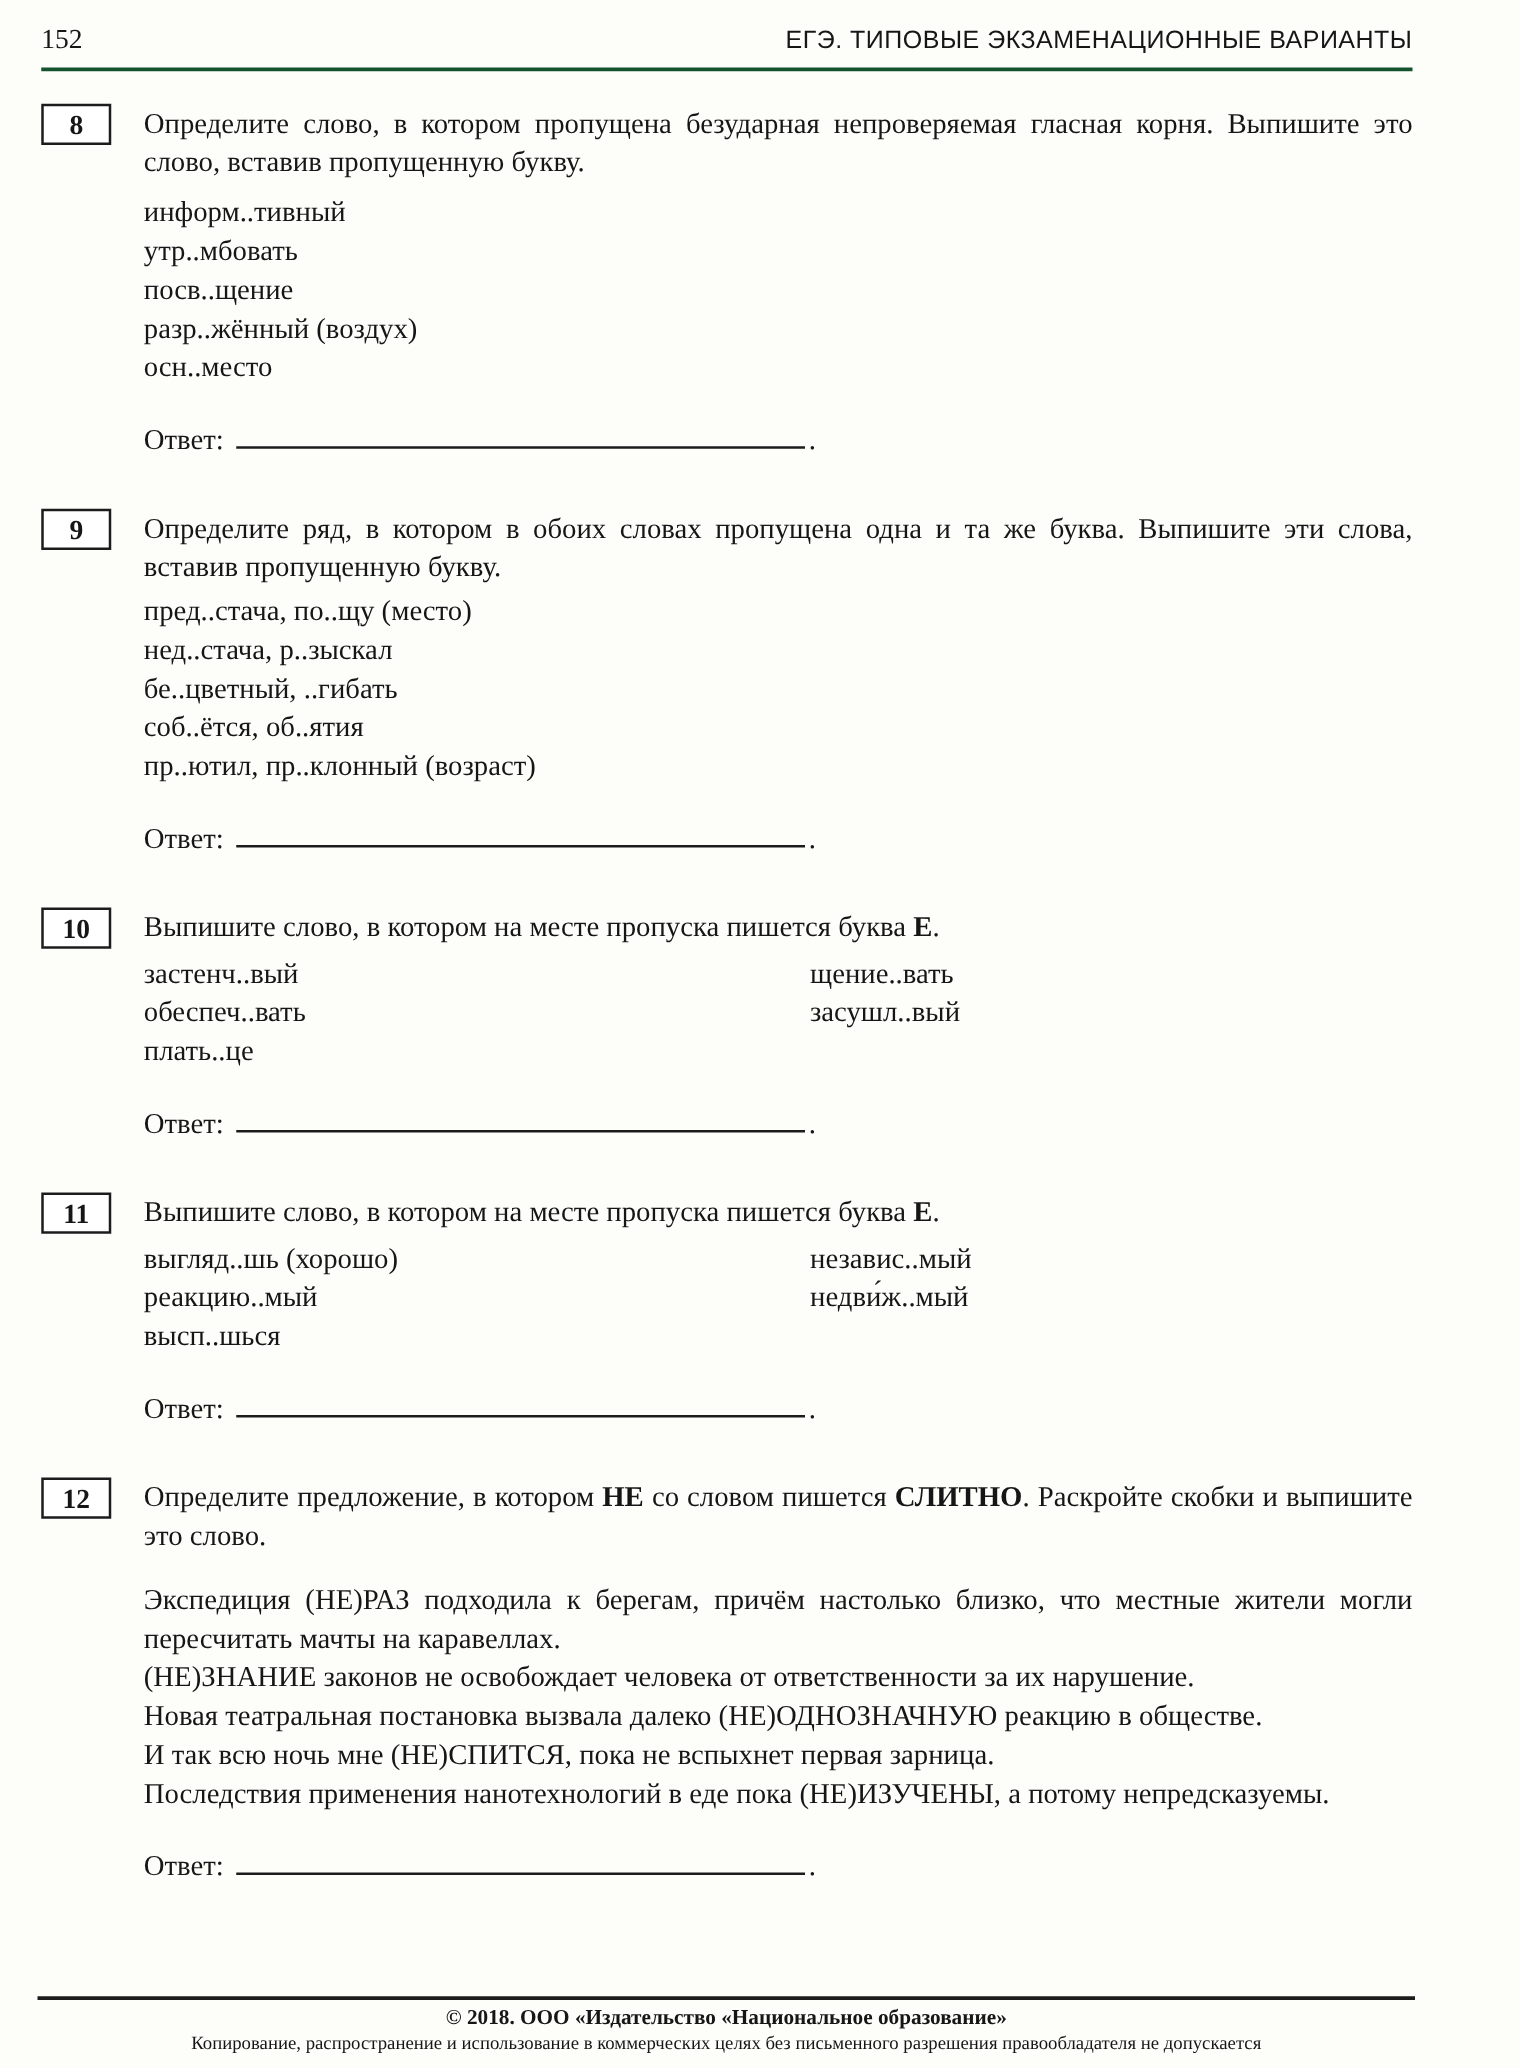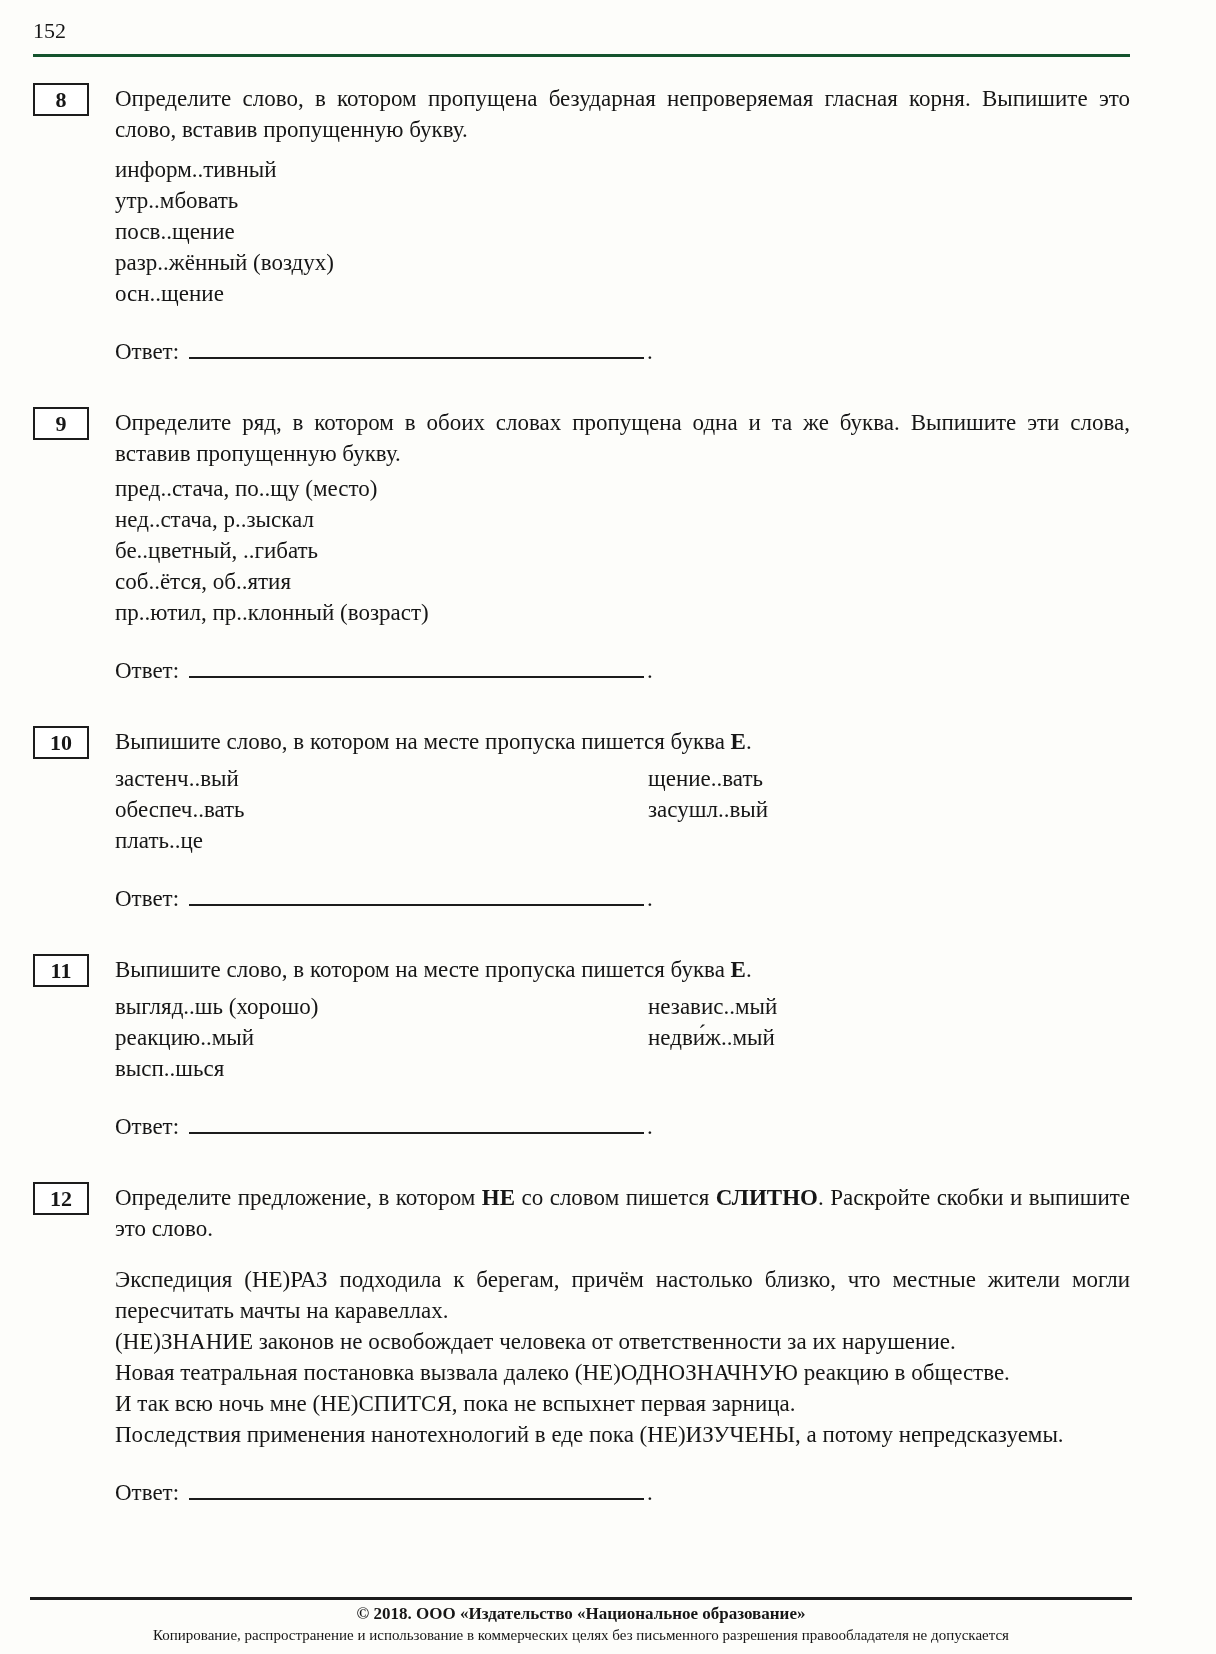--- a/index.html
+++ b/index.html
@@ -61,32 +61,33 @@
   .footer-copyright { font-size:17px; font-weight:bold; }
   .footer-notice { font-size:15px; margin-top:3px; }
 </style>
 </head>
 <body>
 
 <div class="page">
 
   <div class="header">
     <span class="page-number">152</span>
+    <span class="header-title">ЕГЭ. ТИПОВЫЕ ЭКЗАМЕНАЦИОННЫЕ ВАРИАНТЫ</span>
   </div>
 
   <div class="task first">
     <div class="task-num">8</div>
     <div class="task-body">
       <p class="prompt"><span>Определите слово, в котором пропущена безударная непроверяемая гласная корня. Выпишите это слово, вставив пропущенную букву.</span><b></b><span></span><b></b><span></span></p>
       <div class="options">
         <div class="option">информ..тивный</div>
         <div class="option">утр..мбовать</div>
         <div class="option">посв..щение</div>
         <div class="option">разр..жённый (воздух)</div>
-        <div class="option">осн..щение</div>
+        <div class="option">осн..место</div>
       </div>
       <div class="answer">
         <span>Ответ:</span><span class="answer-line"></span><span class="answer-period">.</span>
       </div>
     </div>
   </div>
 
   <div class="task">
     <div class="task-num">9</div>
     <div class="task-body">

